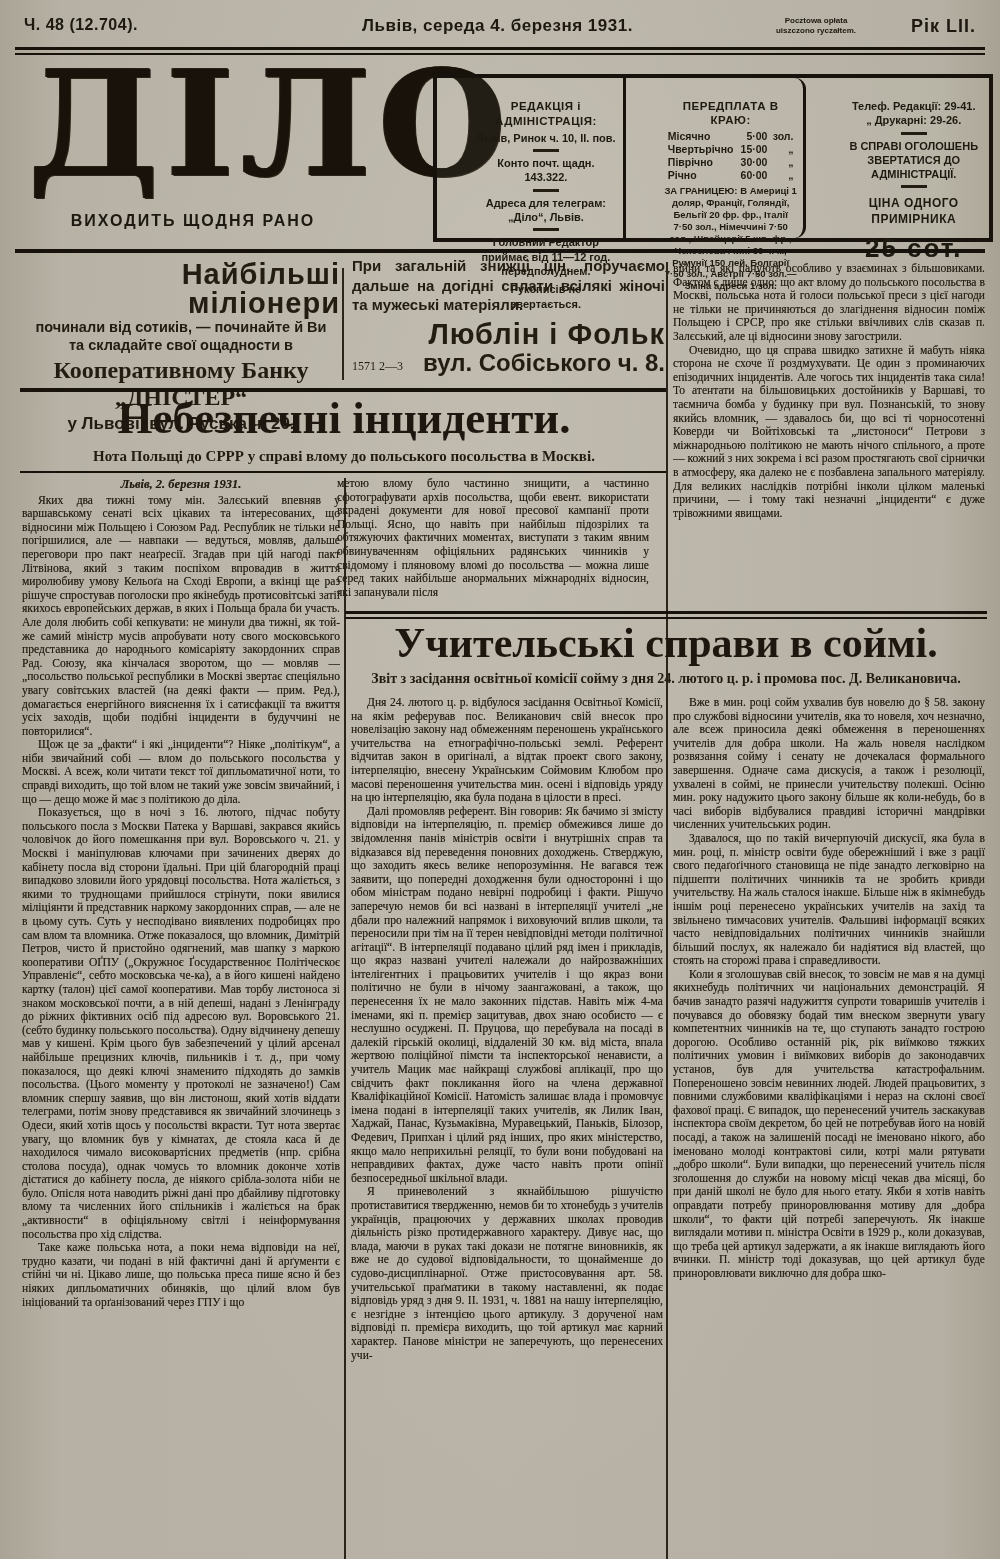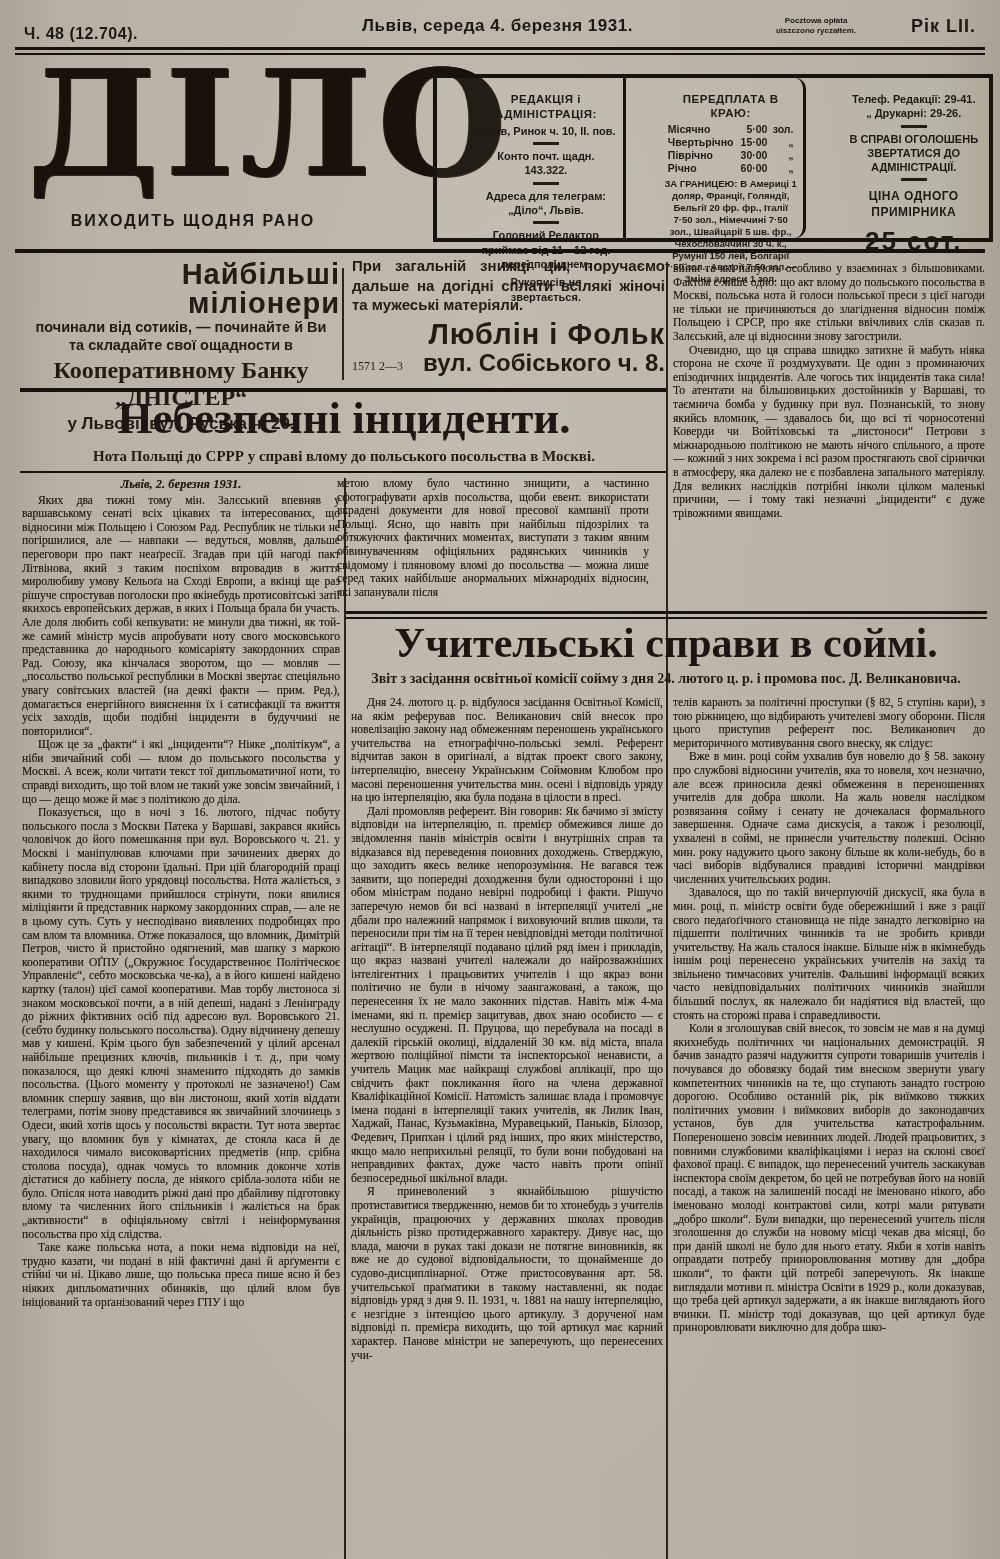--- a/index.html
+++ b/index.html
@@ -12,34 +12,34 @@
     color:#241d14;
   }
   
   .hrule{position:absolute;background:#17120b;}
   .double-rule{position:absolute;border-top:3px solid #17120b;border-bottom:2px solid #17120b;height:3px;}
   .vrule{position:absolute;width:2px;background:#2a241a;}
   .mini-rule{width:26px;height:3px;background:#231d13;margin:4px auto;}
   
   .topbar{position:absolute;left:24px;top:16px;width:952px;display:flex;align-items:flex-start;
     font-family:"Liberation Sans",sans-serif;font-weight:bold;color:#1d1810;}
-  .issue-no{font-size:16px;width:220px;letter-spacing:.5px;margin-top:9px;}
+  .issue-no{font-size:16px;width:220px;letter-spacing:.5px;}
   .date-line{font-size:17px;flex:1;text-align:center;letter-spacing:.5px;}
   .postal-note{font-size:8px;width:130px;text-align:center;line-height:1.2;font-weight:bold;}
   .year-label{font-size:18px;width:95px;text-align:right;letter-spacing:1px;}
   
   .logo-block{position:absolute;left:28px;top:50px;width:402px;height:190px;}
   .logo{font-family:"DejaVu Serif",serif;font-weight:bold;font-size:148px;line-height:1;
     letter-spacing:6px;color:#18120a;transform:scaleY(.98);
     text-shadow:1px 1px 0 #2b2418, -1px 0 0 #2b2418;}
   .tagline{font-family:"Liberation Sans",sans-serif;font-weight:bold;font-size:16px;
     letter-spacing:2px;text-align:center;width:330px;margin-top:14px;color:#1d1810;}
   .mast-boxes{position:absolute;left:433px;top:74px;width:552px;height:160px;display:flex;
     border:4px solid #17120b;background:rgba(255,250,235,.05);}
-  .mast-box{padding:14px 6px;box-sizing:border-box;font-family:"Liberation Sans",sans-serif;
+  .mast-box{padding:21px 6px;box-sizing:border-box;font-family:"Liberation Sans",sans-serif;
     font-weight:bold;color:#1f1a11;margin-left:32px;}
   .mb-edit{width:188px;border-right:3px solid #17120b;text-align:center;font-size:11px;line-height:1.3;}
   .mb-sub{width:156px;border-right:3px solid #17120b;font-size:10px;line-height:1.25;border-radius:11px;}
   .mb-con{width:181px;text-align:center;font-size:11px;line-height:1.3;}
   .mb-title{font-size:11.5px;letter-spacing:.5px;margin-bottom:2px;}
   .rate-row{display:flex;font-size:10.5px;padding:0 4px;}
   .rate-label{flex:1;text-align:left;}
   .rate-value{width:34px;text-align:right;}
   .rate-unit{width:26px;text-align:right;}
   .abroad{font-size:9.5px;line-height:1.25;text-align:center;margin-top:3px;}
@@ -199,19 +199,18 @@
     <h1 class="headline2">Учительські справи в соймі.</h1>
     <div class="subhead" style="font-size:14px">Звіт з засідання освітньої комісії сойму з дня 24. лютого ц. р. і промова пос. Д. Великановича.</div>
   </div>
 
   <div class="col c-a2-a">
       <p class="para">Дня 24. лютого ц. р. відбулося засідання Освітньої Комісії, на якім реферував пос. Великанович свій внесок про новелізацію закону над обмеженням переношень українського учительства на етнографічно-польські землі. Референт відчитав закон в оригіналі, а відтак проект свого закону, інтерпеляцію, внесену Українським Соймовим Клюбом про масові переношення учительства мин. осені і відповідь уряду на цю інтерпеляцію, яка була подана в цілости в пресі.</p>
       <p class="para">Далі промовляв референт. Він говорив: Як бачимо зі змісту відповіди на інтерпеляцію, п. премієр обмежився лише до звідомлення панів міністрів освіти і внутрішніх справ та відказався від переведення поновних доходжень. Стверджую, що заходить якесь велике непорозуміння. Не вагався теж заявити, що попередні доходження були односторонні і що обом міністрам подано невірні подробиці і факти. Рішучо заперечую немов би всі названі в інтерпеляції учителі „не дбали про належний напрямок і виховуючий вплив школи, та переносили при тім на її терен невідповідні методи політичної агітації“. В інтерпеляції подавано цілий ряд імен і прикладів, що якраз названі учителі належали до найрозважніших інтелігентних і працьовитих учителів і що якраз вони політично не були в нічому заангажовані, а також, що перенесення їх не мало законних підстав. Навіть між 4-ма іменами, які п. премієр зацитував, двох знаю особисто — є неслушно осуджені. П. Пруцова, що перебувала на посаді в далекій гірській околиці, віддаленій 30 км. від міста, впала жертвою поліційної пімсти та інспекторської ненависти, а учитель Мацик має найкращі службові аплікації, про що свідчить факт покликання його на члена державної Кваліфікаційної Комісії. Натомість залишає влада і промовчує імена подані в інтерпеляції таких учителів, як Лилик Іван, Хаджай, Панас, Кузьмаківна, Муравецький, Паньків, Білозор, Федевич, Припхан і цілий ряд інших, про яких міністерство, якщо мало неприхильні реляції, то були вони побудовані на неправдивих фактах, дуже часто навіть проти опінії безпосередньої шкільної влади.</p>
       <p class="para">Я приневолений з якнайбільшою рішучістю протиставитися твердженню, немов би то хтонебудь з учителів українців, працюючих у державних школах проводив діяльність різко протидержавного характеру. Дивує нас, що влада, маючи в руках такі докази не потягне виновників, як вже не до судової відповідальности, то щонайменше до судово-дисциплінарної. Отже пристосовування арт. 58. учительської праґматики в такому наставленні, як подає відповідь уряд з дня 9. II. 1931, ч. 1881 на нашу інтерпеляцію, є незгідне з інтенцією цього артикулу. З дорученої нам відповіді п. премієра виходить, що той артикул має карний характер. Панове міністри не заперечують, що перенесених учи-</p>
     </div>
   <div class="col c-a2-b">
-      <p class="para noindent">телів карають за політичні проступки (§ 82, 5 ступінь кари), з тою ріжницею, що відбирають учителеві змогу оборони. Після цього приступив референт пос. Великанович до мериторичного мотивування свого внеску, як слідує:</p>
       <p class="para">Вже в мин. році сойм ухвалив був новелю до § 58. закону про службові відносини учителів, яка то новеля, хоч незначно, але всеж приносила деякі обмеження в переношеннях учителів для добра школи. На жаль новеля наслідком розвязання сойму і сенату не дочекалася формального завершення. Одначе сама дискусія, а також і резолюції, ухвалені в соймі, не принесли учительству полекші. Осіню мин. року надужито цього закону більше як коли-небудь, бо в часі виборів відбувалися правдиві історичні мандрівки численних учительських родин.</p>
       <p class="para">Здавалося, що по такій вичерпуючій дискусії, яка була в мин. році, п. міністр освіти буде обережніший і вже з рації свого педаґоґічного становища не піде занадто легковірно на підшепти політичних чинників та не зробить кривди учительству. На жаль сталося інакше. Більше ніж в якімнебудь іншім році перенесено українських учителів на захід та звільнено тимчасових учителів. Фальшиві інформації всяких часто невідповідальних політичних чинників знайшли більший послух, як належало би надіятися від властей, що стоять на сторожі права і справедливости.</p>
       <p class="para">Коли я зголошував свій внесок, то зовсім не мав я на думці якихнебудь політичних чи національних демонстрацій. Я бачив занадто разячі надужиття супроти товаришів учителів і почувався до обовязку бодай тим внеском звернути увагу компетентних чинників на те, що ступають занадто гострою дорогою. Особливо останній рік, рік виїмково тяжких політичних умовин і виїмкових виборів до законодавчих установ, був для учительства катастрофальним. Попереношено зовсім невинних людей. Людей працьовитих, з повними службовими кваліфікаціями і нераз на склоні своєї фахової праці. Є випадок, що перенесений учитель заскакував інспектора своїм декретом, бо цей не потребував його на новій посаді, а також на залишеній посаді не іменовано нікого, або іменовано молоді контрактові сили, котрі мали рятувати „добро школи“. Були випадки, що перенесений учитель після зголошення до служби на новому місці чекав два місяці, бо при даній школі не було для нього етату. Якби я хотів навіть оправдати потребу приноровлювання мотиву для „добра школи“, то факти цій потребі заперечують. Як інакше виглядали мотиви п. міністра Освіти в 1929 р., коли доказував, що треба цей артикул задержати, а як інакше виглядають його вчинки. П. міністр тоді доказував, що цей артикул буде приноровлювати виключно для добра шко-</p>
     </div>
 
 </div>
 
 </body></html>

